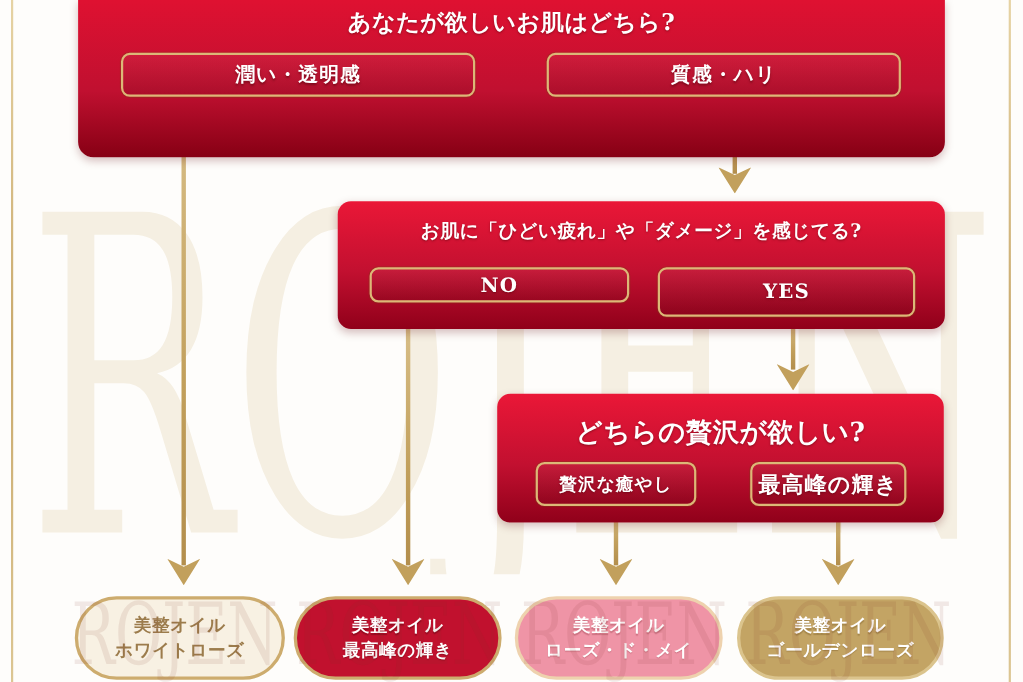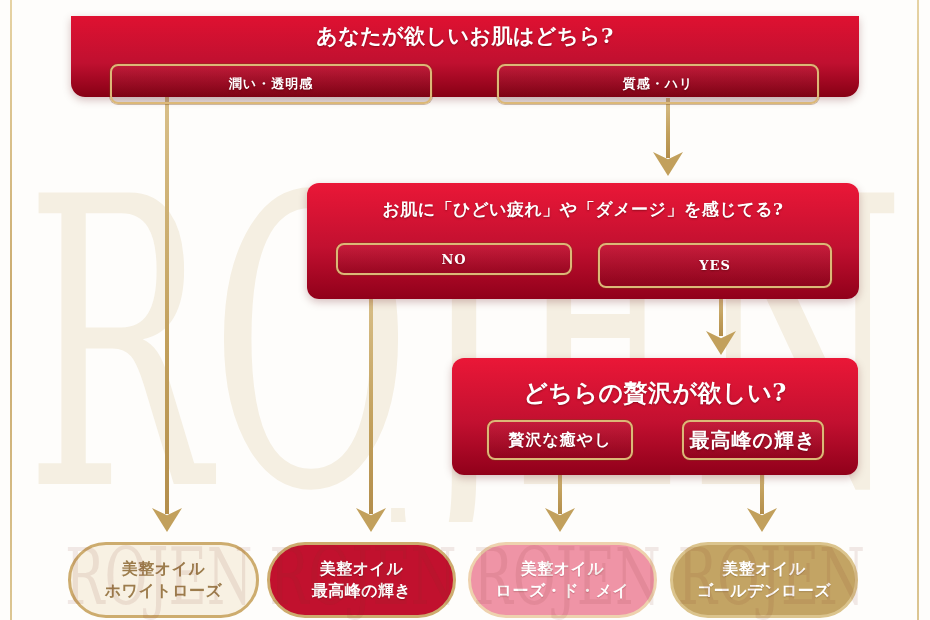--- a/index.html
+++ b/index.html
@@ -17,37 +17,37 @@
     position:absolute; top:0; width:2px; height:620px; z-index:1;
     background:linear-gradient(180deg,#e6d3a4 0%,#c9a96c 50%,#dcc693 100%);
   }
   .frame-left { left:10px; } .frame-right { left:917px; }
   
   .qbox {
     position:absolute; z-index:2; border-radius:12px;
     background:linear-gradient(180deg,#ea1737 0%,#c21030 55%,#90001a 100%);
     box-shadow:0 3px 8px rgba(90,0,10,0.25);
   }
-  .qbox1 { left:71px; top:16px; width:788px; height:81px;
+  .qbox1 { left:71px; top:0; width:788px; height:143px;
     border-radius:0 0 14px 14px;
     background:linear-gradient(180deg,#df1131 0%,#c01030 58%,#860014 100%); }
   .qbox2 { left:307px; top:183px; width:552px; height:116px; }
   .qbox3 { left:452px; top:358px; width:406px; height:117px; }
   .question {
     position:absolute; left:0; width:100%; text-align:center;
     color:#ffffff; font-weight:bold; letter-spacing:0.5px;
     text-shadow:0 1px 2px rgba(60,0,5,0.45);
   }
   .q1 { top:6px; font-size:21px; }
   .q2 { top:15px; font-size:17px; }
   .q3 { top:19px; font-size:24px; }
   .opt-btn {
     position:absolute; border:2px solid #dcb877; border-radius:8px;
     background:linear-gradient(180deg,rgba(255,255,255,0.05) 0%,rgba(40,0,5,0.12) 100%);
-    color:#ffffff; font-weight:bold; font-size:13px; letter-spacing:1px;
+    color:#ffffff; font-weight:bold; font-size:18px; letter-spacing:1px;
     display:flex; align-items:center; justify-content:center;
     text-shadow:0 1px 2px rgba(60,0,5,0.45); cursor:pointer;
     box-shadow:0 0 0 1px rgba(120,70,20,0.35);
   }
   .b1a { left:39px;  top:48px; width:322px; height:40px; }
   .b1b { left:426px; top:48px; width:322px; height:40px; }
   .b2a { left:29px;  top:60px; width:236px; height:32px; }
   .b2b { left:291px; top:60px; width:234px; height:45px; }
   .b3a { left:35px;  top:62px; width:146px; height:40px; font-size:16px; }
   .b3b { left:230px; top:62px; width:142px; height:40px; font-size:20px; }

